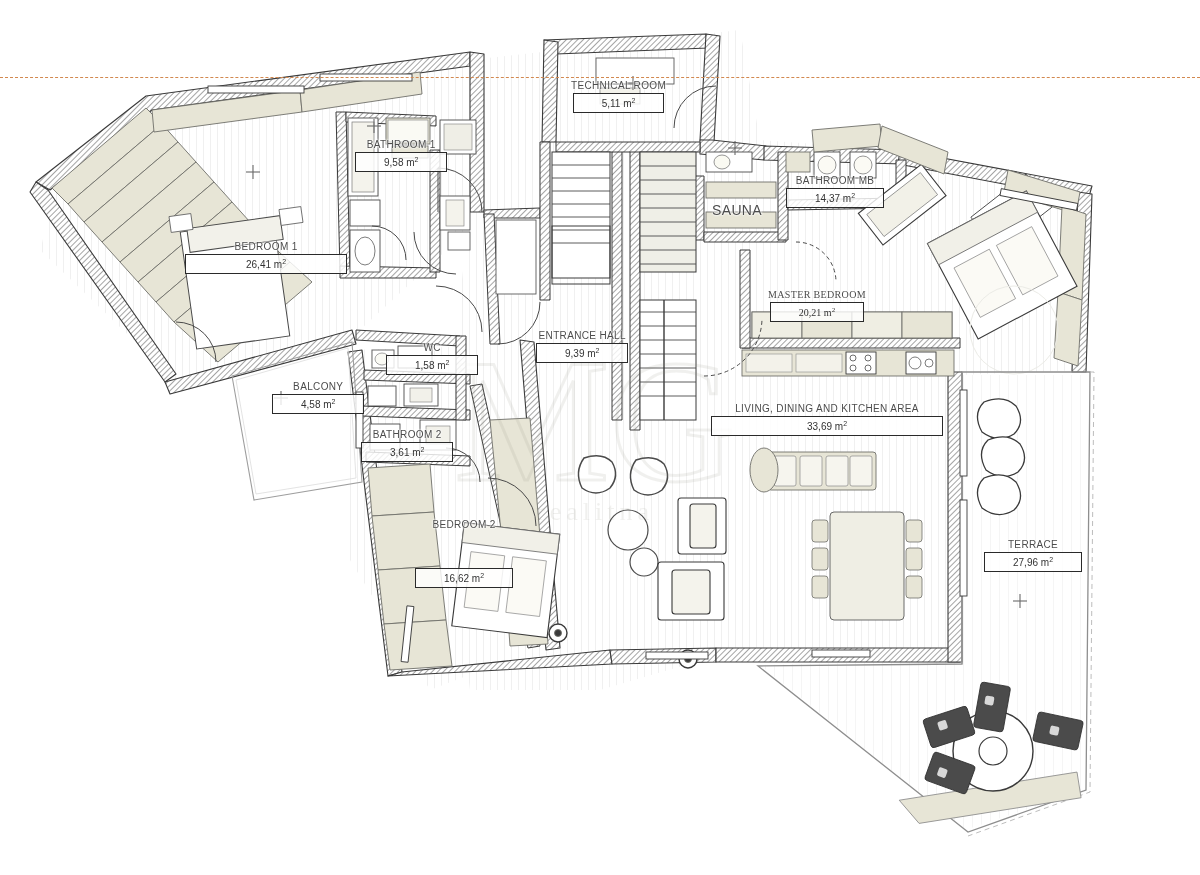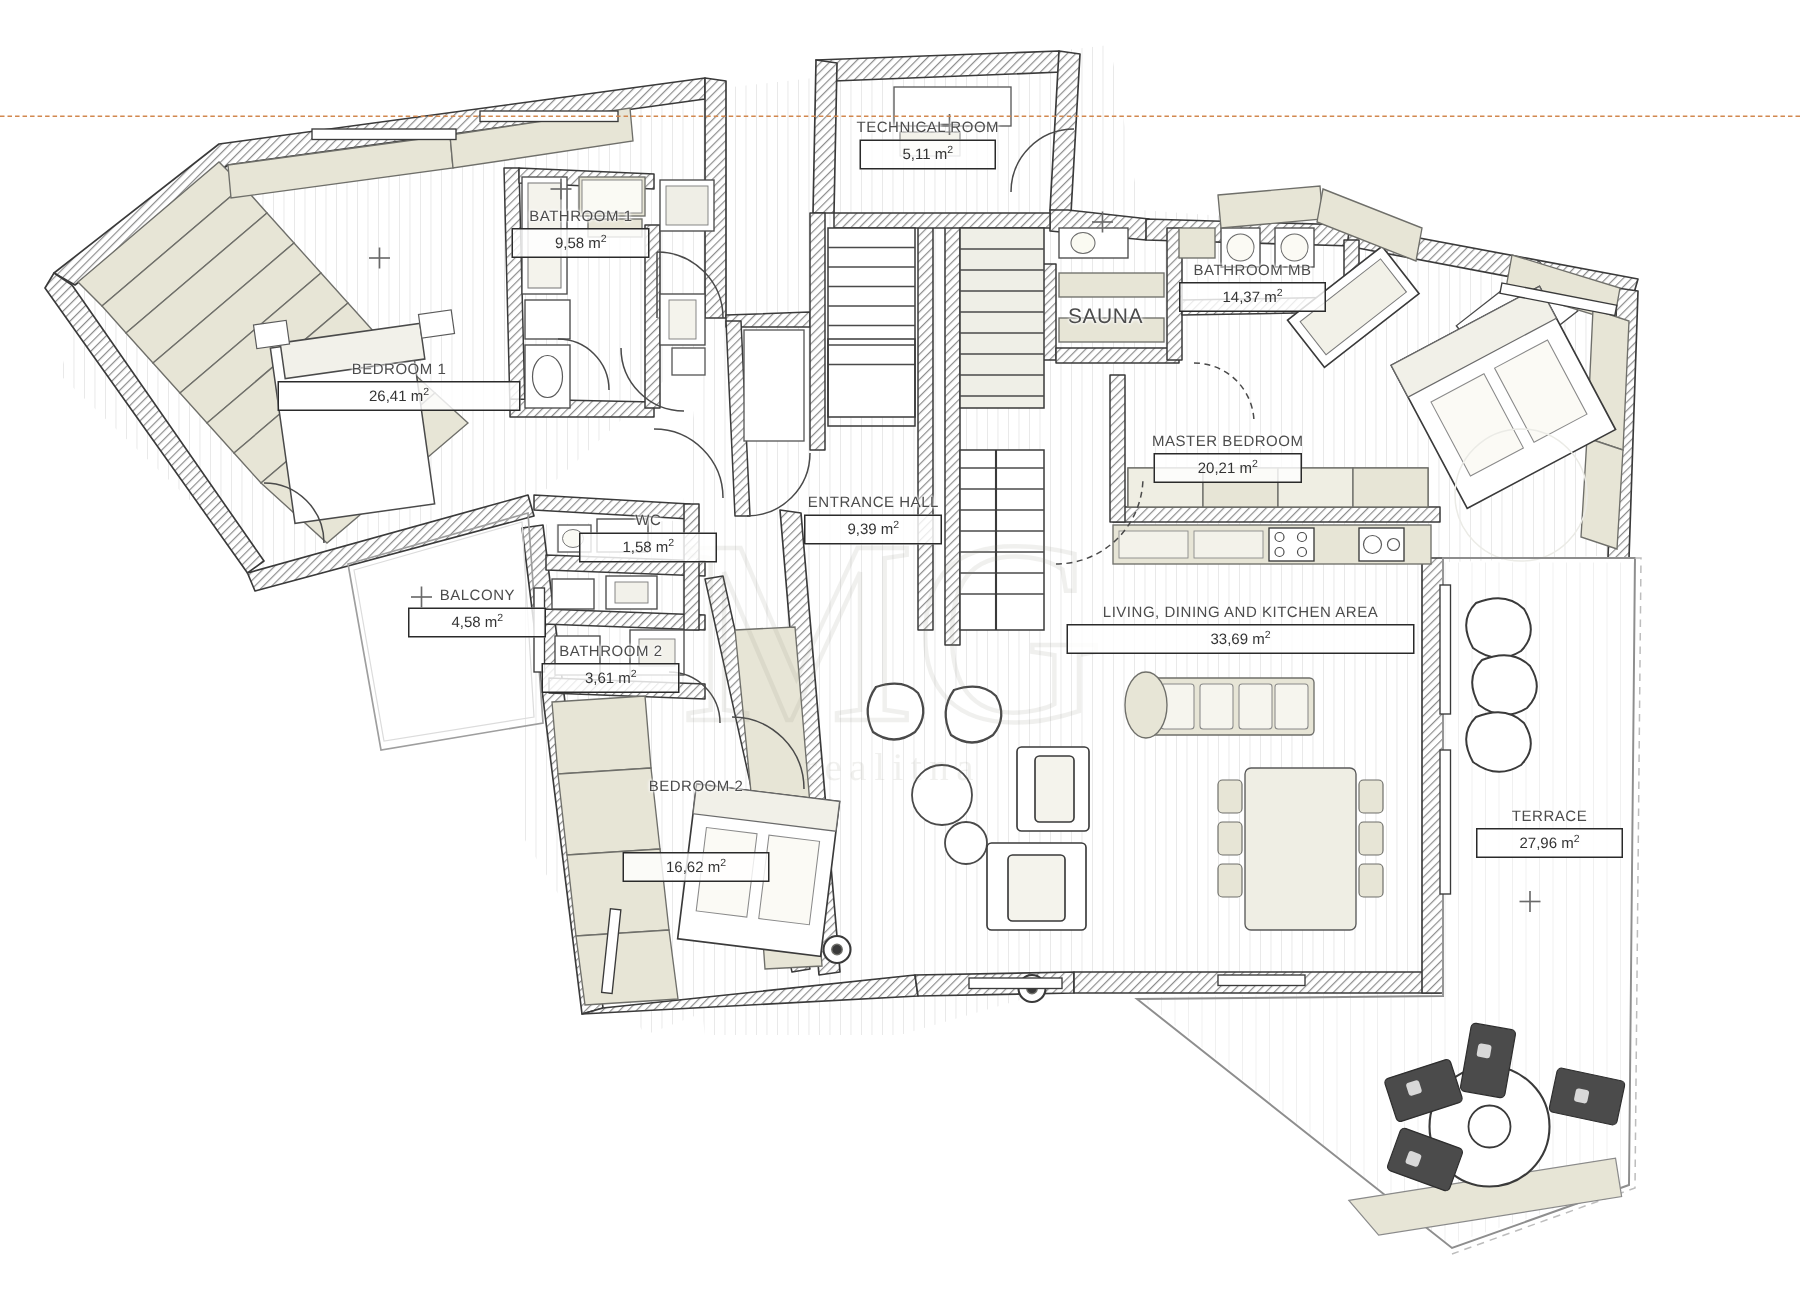--- a/index.html
+++ b/index.html
@@ -427,48 +427,48 @@
   </svg>
 
   <div id="section-line" style="position:absolute;left:0;top:77px;width:1200px;height:0;
               border-top:1.6px dashed #d2884f;"></div>
 
   <div id="labels-layer">
       <div class="room-label wide" style="left: 185px; top: 240px;">
         <div class="rl-name">BEDROOM 1</div>
         <div class="rl-area"><span class="rl-val">26,41</span> m<span class="sup">2</span></div>
       </div>
-      <div class="room-label mid" style="left: 341px; top: 138px;">
+      <div class="room-label mid" style="left: 355px; top: 138px;">
         <div class="rl-name">BATHROOM 1</div>
         <div class="rl-area"><span class="rl-val">9,58</span> m<span class="sup">2</span></div>
       </div>
       <div class="room-label mid" style="left: 571px; top: 79px;">
         <div class="rl-name">TECHNICAL ROOM</div>
         <div class="rl-area"><span class="rl-val">5,11</span> m<span class="sup">2</span></div>
       </div>
       <div class="room-label mid" style="left: 786px; top: 174px;">
         <div class="rl-name">BATHROOM MB</div>
         <div class="rl-area"><span class="rl-val">14,37</span> m<span class="sup">2</span></div>
       </div>
       <div class="room-label noarea" style="left: 712px; top: 204px;">
         <div class="rl-name">SAUNA</div>
       </div>
-      <div class="room-label mid" style="left: 768px; top: 288px;">
+      <div class="room-label mid" style="left: 768px; top: 288px; font-family: Liberation Serif, serif;">
         <div class="rl-name">MASTER BEDROOM</div>
         <div class="rl-area"><span class="rl-val">20,21</span> m<span class="sup">2</span></div>
       </div>
       <div class="room-label mid" style="left: 536px; top: 329px;">
         <div class="rl-name">ENTRANCE HALL</div>
         <div class="rl-area"><span class="rl-val">9,39</span> m<span class="sup">2</span></div>
       </div>
       <div class="room-label mid" style="left: 386px; top: 341px;">
         <div class="rl-name">WC</div>
         <div class="rl-area"><span class="rl-val">1,58</span> m<span class="sup">2</span></div>
       </div>
-      <div class="room-label mid" style="left: 272px; top: 391px;">
+      <div class="room-label mid" style="left: 272px; top: 380px;">
         <div class="rl-name">BALCONY</div>
         <div class="rl-area"><span class="rl-val">4,58</span> m<span class="sup">2</span></div>
       </div>
       <div class="room-label mid" style="left: 361px; top: 428px;">
         <div class="rl-name">BATHROOM 2</div>
         <div class="rl-area"><span class="rl-val">3,61</span> m<span class="sup">2</span></div>
       </div>
       <div class="room-label mid" style="left: 415px; top: 518px; gap: 36px;">
         <div class="rl-name">BEDROOM 2</div>
         <div class="rl-area"><span class="rl-val">16,62</span> m<span class="sup">2</span></div>

